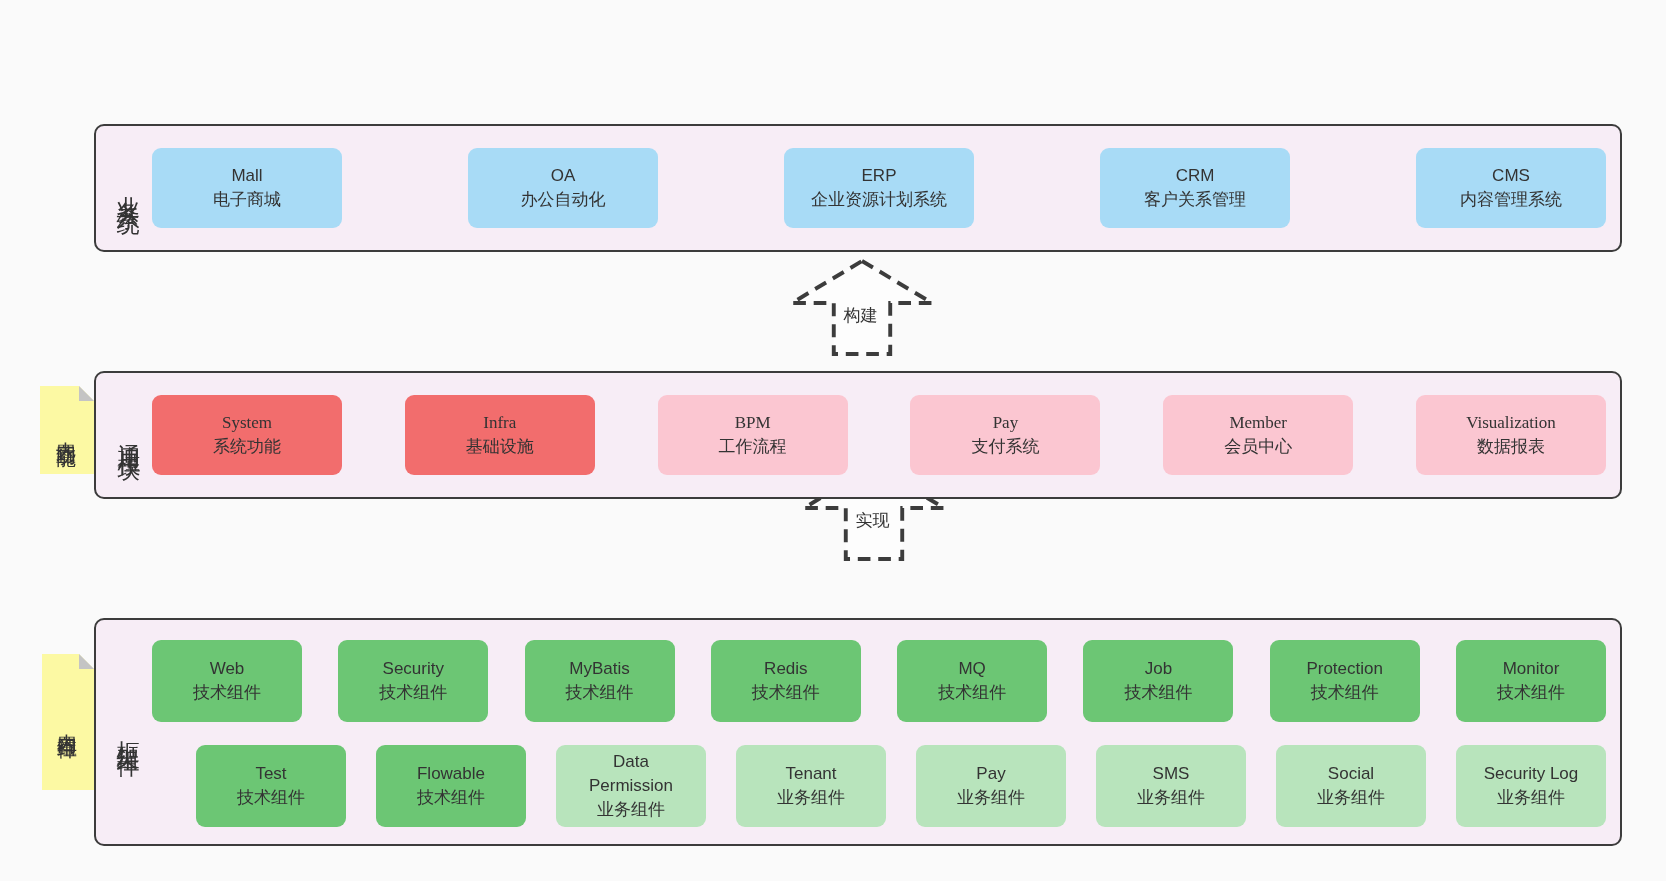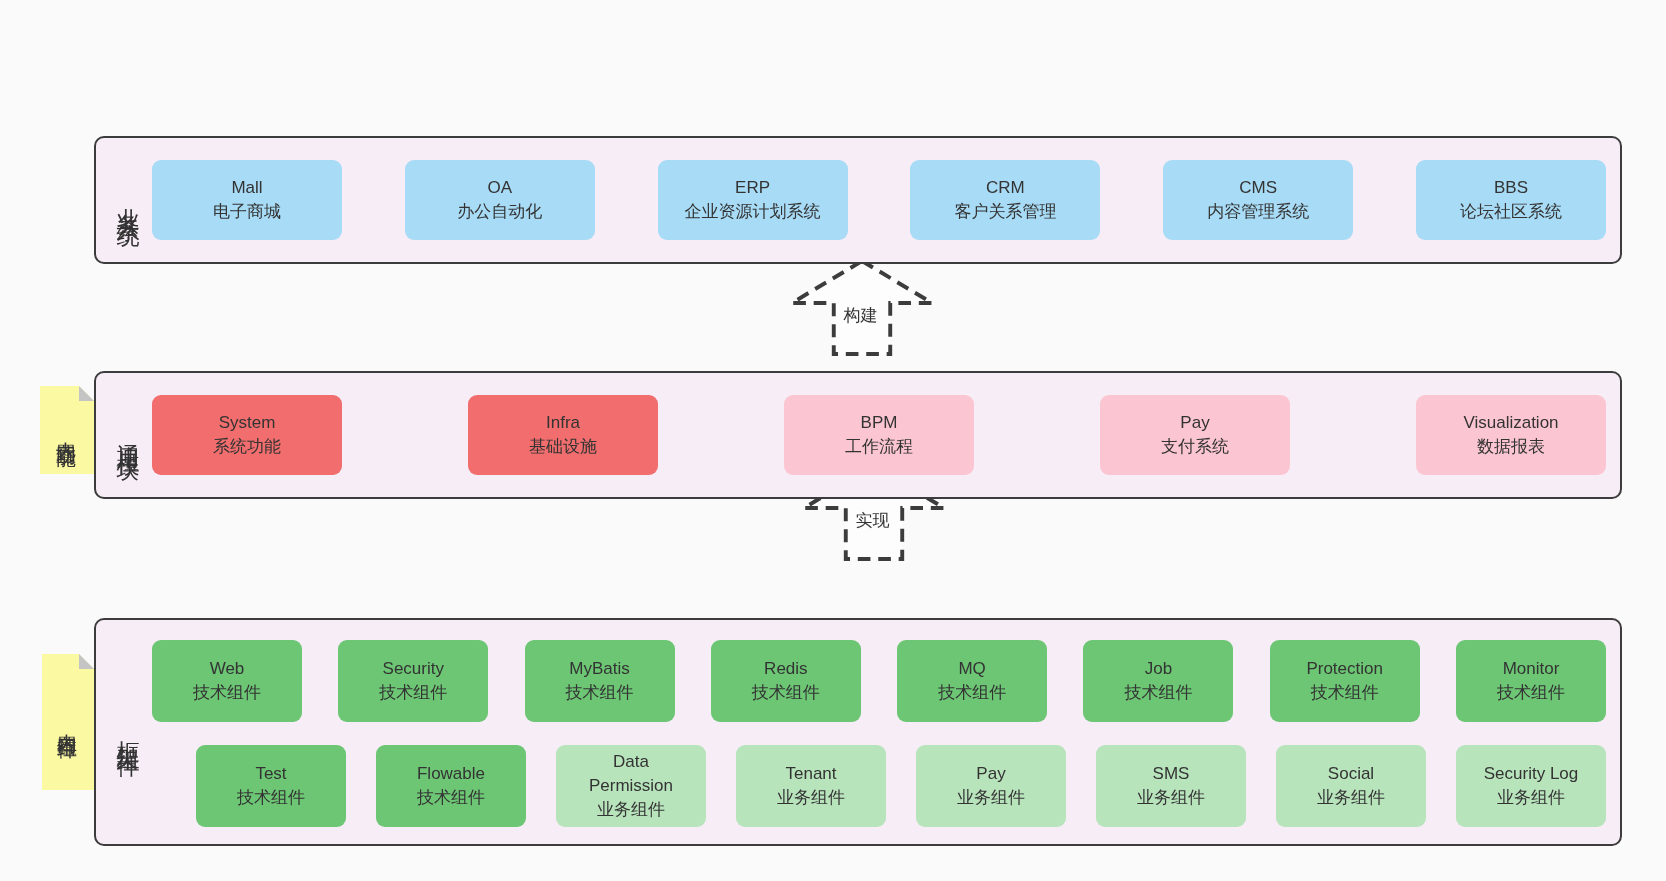--- a/index.html
+++ b/index.html
@@ -19,22 +19,22 @@
   }
   .canvas{position:absolute;inset:0;}
 
   .layer{
     position:absolute; left:94px; width:1528px;
     background:var(--section-bg);
     border:2px solid var(--border);
     border-radius:10px;
     z-index:2;
   }
-  #layer-0{top:136px;height:128px;padding-left:48px;}
-  #layer-1{top:371px;height:128px;}
+  #layer-0{top:124px;height:128px;padding-left:48px;}
+  #layer-1{top:371px;height:128px;font-family:Liberation Serif, serif;}
   #layer-2{top:618px;height:228px;}
 
   .vlabel{
     position:absolute; left:10px; top:0; bottom:0; width:46px;
     display:flex; align-items:center; justify-content:center;
     writing-mode:vertical-rl; text-orientation:upright;
     font-size:23px; letter-spacing:5px; color:var(--text);
   }
 
   .boxes{
@@ -117,24 +117,20 @@
           <div class="s">企业资源计划系统</div>
         </div>
         <div class="box blue">
           <div class="t">CRM</div>
           <div class="s">客户关系管理</div>
         </div>
         <div class="box blue">
           <div class="t">CMS</div>
           <div class="s">内容管理系统</div>
         </div>
-        <div class="box blue">
-          <div class="t">BBS</div>
-          <div class="s">论坛社区系统</div>
-        </div>
       </div>
   </section>
 
   <div class="block-arrow" id="arrow-0">
     <svg viewBox="0 0 150 100" preserveAspectRatio="none">
       <path d="M75 4 L147 46 L104 46 L104 97 L46 97 L46 46 L3 46 Z" fill="#fdfdfd" stroke="#3c3c3c" stroke-width="4" stroke-dasharray="13 8"></path>
     </svg>
     <span class="arrow-label">构建</span>
   </div>
 
@@ -151,20 +147,24 @@
         </div>
         <div class="box pink">
           <div class="t">BPM</div>
           <div class="s">工作流程</div>
         </div>
         <div class="box pink">
           <div class="t">Pay</div>
           <div class="s">支付系统</div>
         </div>
         <div class="box pink">
+          <div class="t">Member</div>
+          <div class="s">会员中心</div>
+        </div>
+        <div class="box pink">
           <div class="t">Visualization</div>
           <div class="s">数据报表</div>
         </div>
       </div>
   </section>
 
   <div class="block-arrow" id="arrow-1">
     <svg viewBox="0 0 150 100" preserveAspectRatio="none">
       <path d="M75 4 L147 46 L104 46 L104 97 L46 97 L46 46 L3 46 Z" fill="#fdfdfd" stroke="#3c3c3c" stroke-width="4" stroke-dasharray="13 8"></path>
     </svg>

